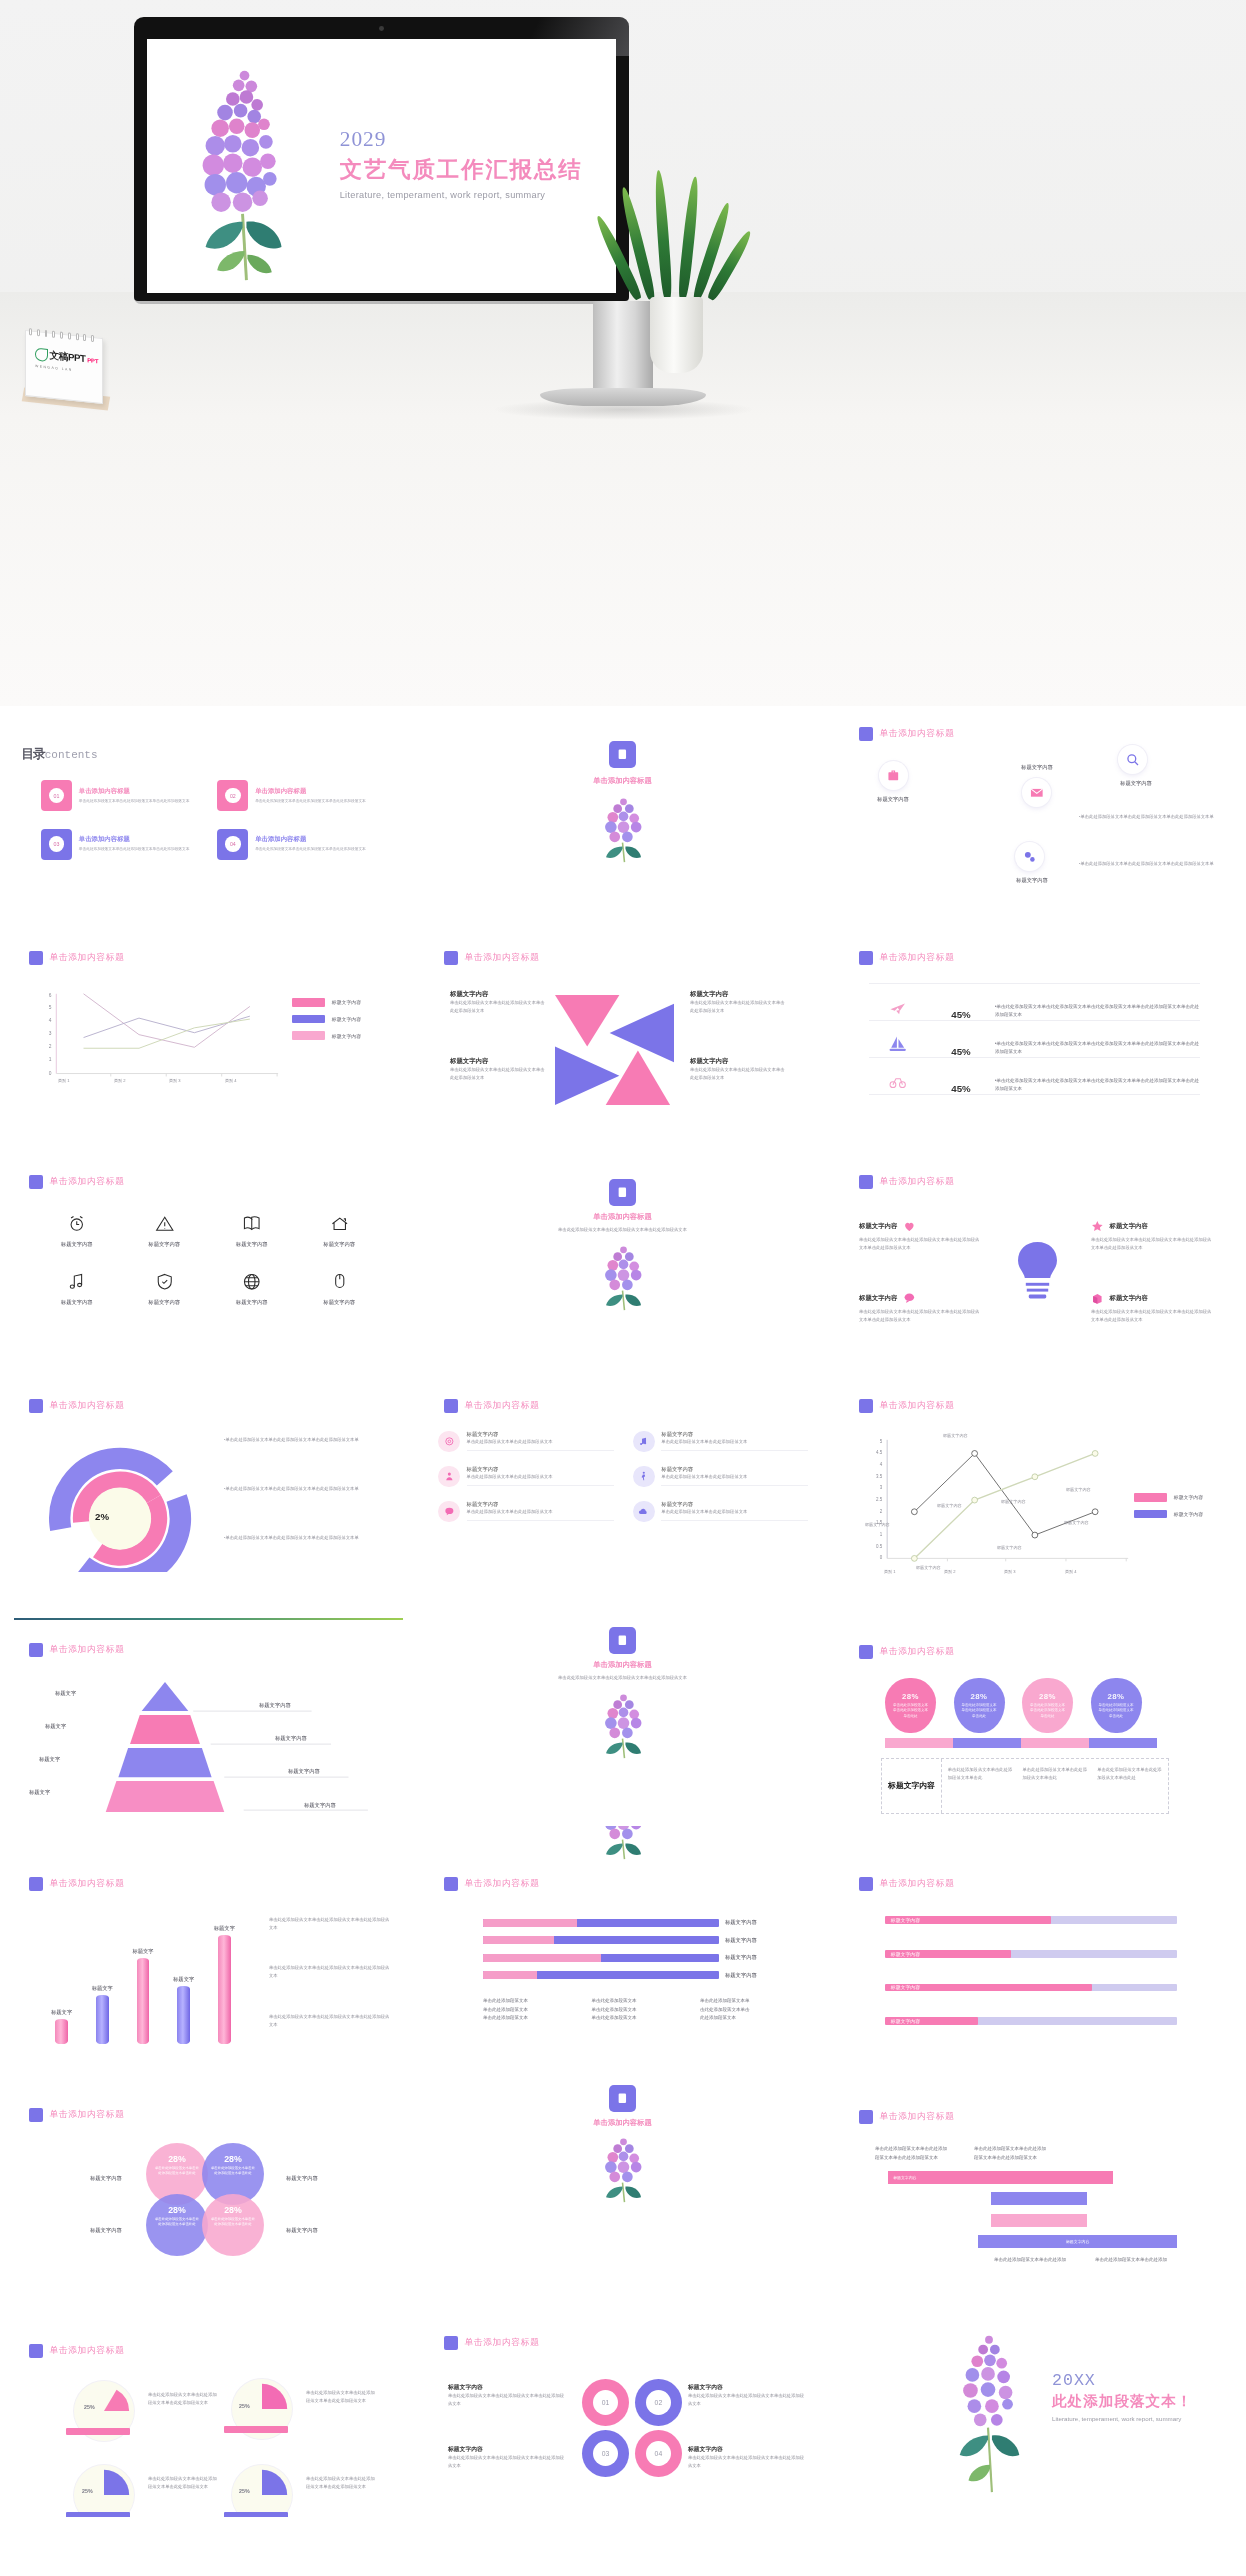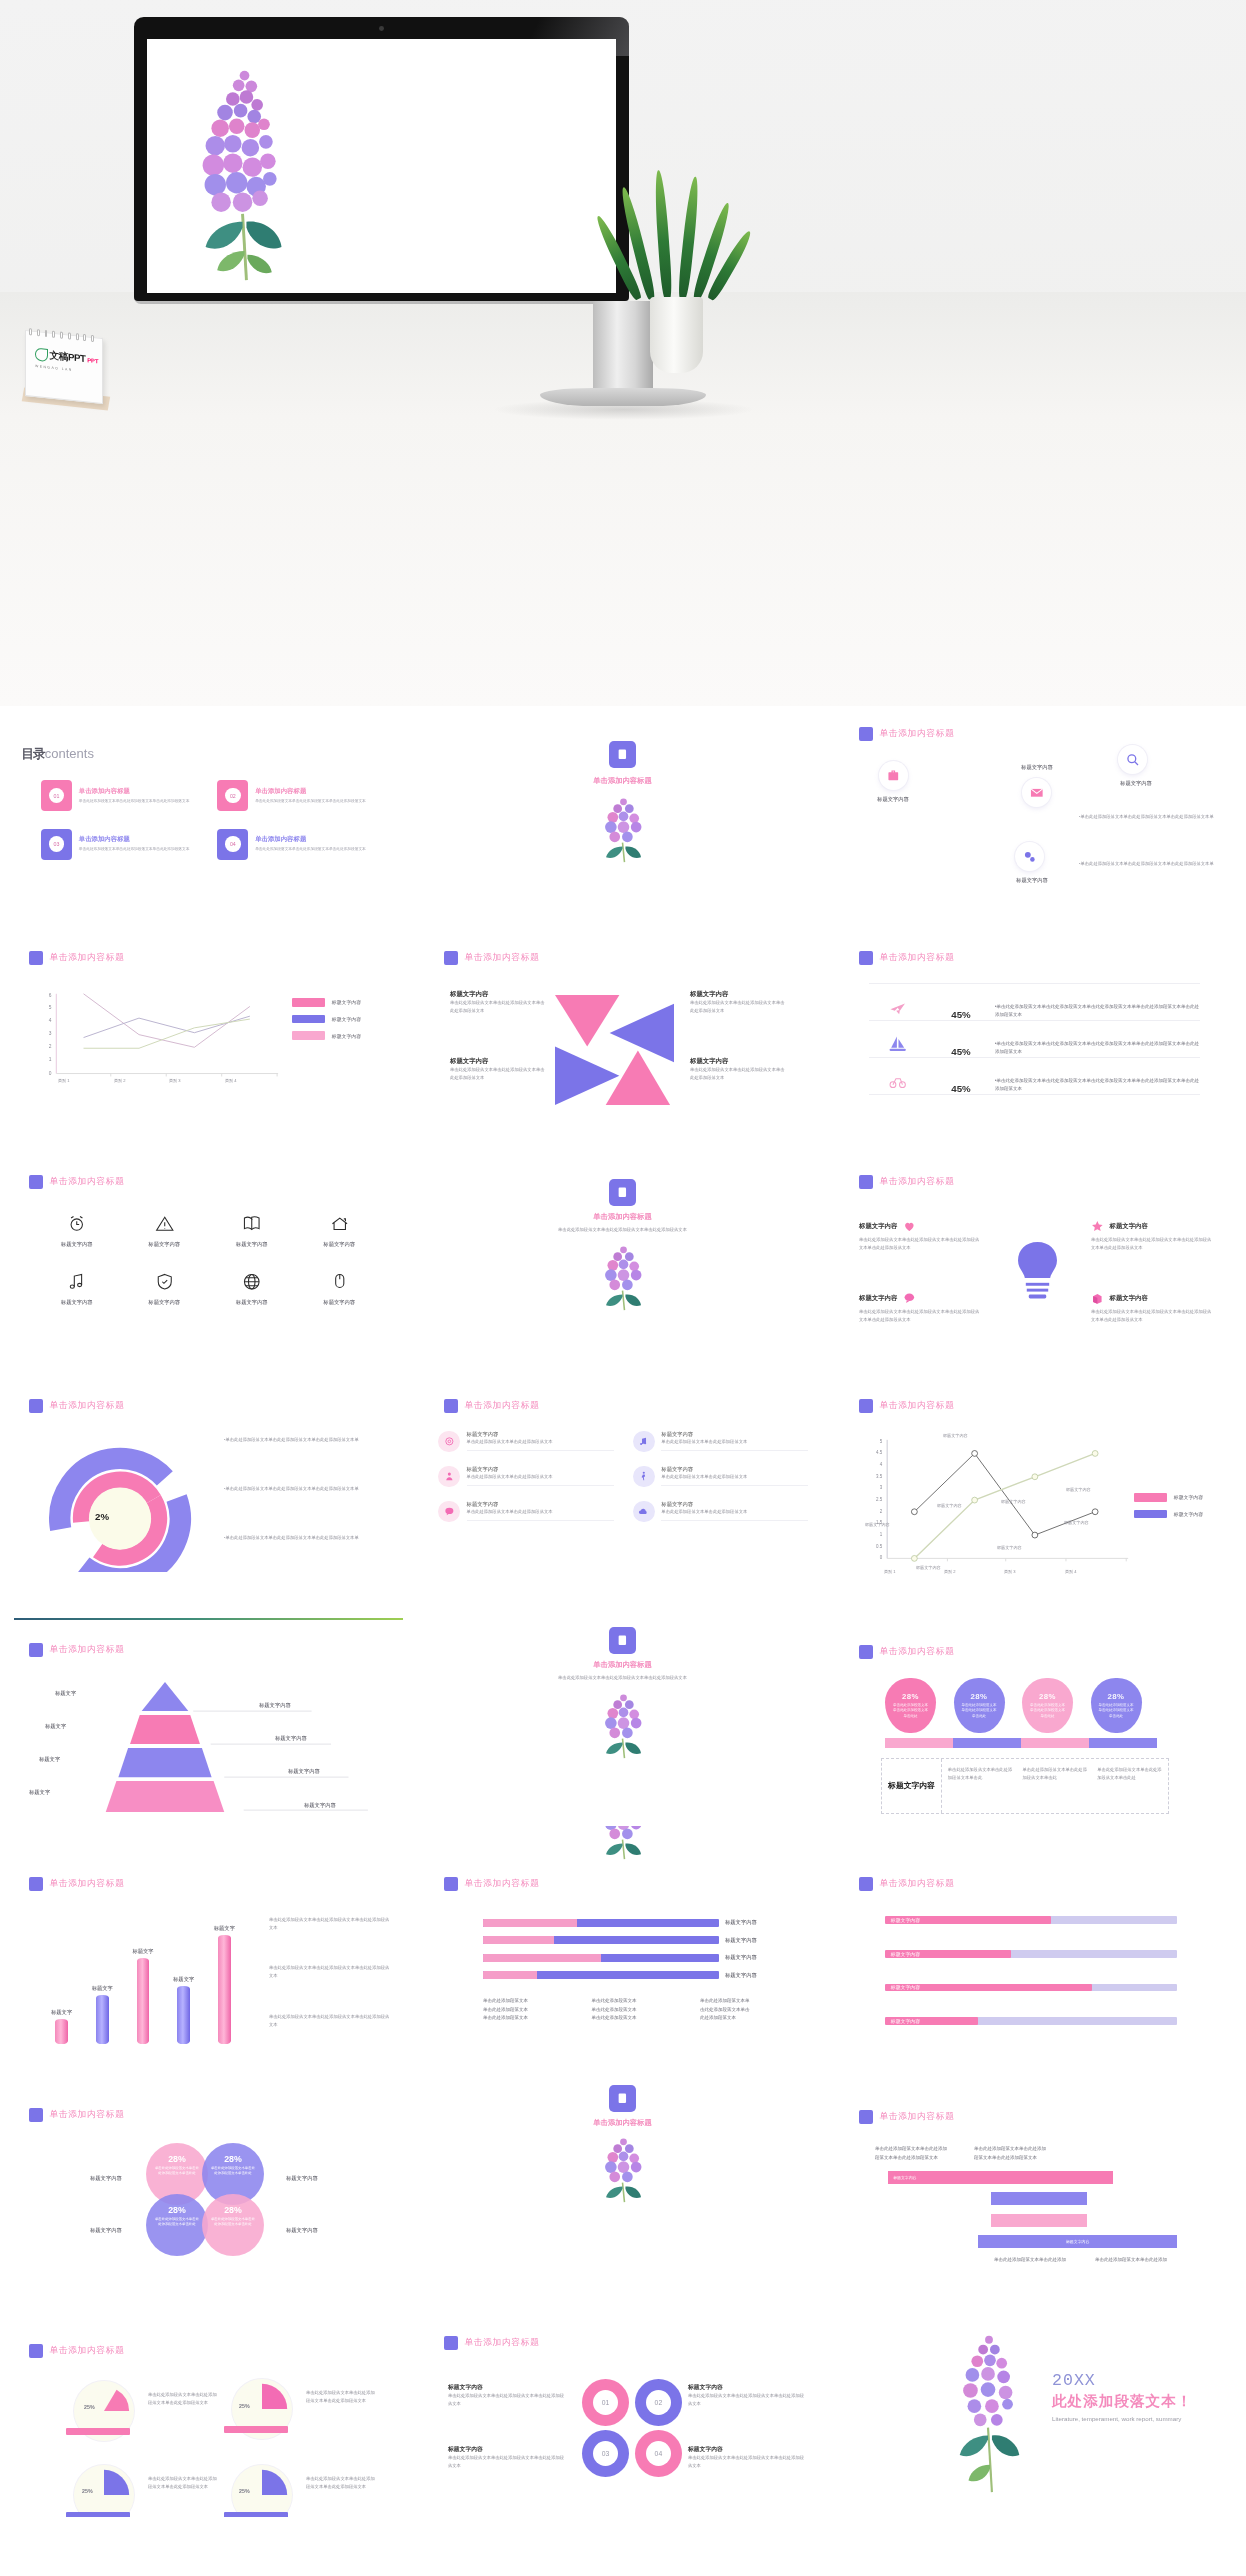--- a/index.html
+++ b/index.html
@@ -77,21 +77,21 @@
   .tiny { font-size:4.3px; line-height:1.85; color:#8b8b95; }
   .tiny2 { font-size:4.5px; line-height:1.9; color:#6f6f7a; }
   .lbl { font-size:5.3px; color:#4a4a55; }
   .lbl-b { font-size:6.4px; font-weight:700; color:#333; }
 
   .flower-mini { position:absolute; left:50%; margin-left:-27px; width:55px; height:68px; }
 
   
   .toc-title { position:absolute; left:21.4px; top:40px; display:flex; align-items:baseline;}
   .toc-cn { font-size:12.7px; font-weight:700; color:#5a5a66; letter-spacing:-1px;}
-  .toc-en { font-size:13px; color:#9f9fae; font-family:Liberation Sans, sans-serif;}
+  .toc-en { font-size:11px; color:#9f9fae; font-family:Liberation Mono, monospace;}
   .toc-items { position:absolute; left:41px; top:74px; width:341px;
                display:grid; grid-template-columns:1fr 1fr; gap:17.5px 11.7px;}
   .toc-it { display:flex; align-items:center; gap:6.8px;}
   .toc-sq { width:31px; height:31px; border-radius:3.9px; display:flex; align-items:center; justify-content:center; flex:0 0 auto;}
   .toc-cir { width:15.6px; height:15.6px; border-radius:50%; background:#fff; color:#d86fa8;
              font-size:5.3px; display:flex; align-items:center; justify-content:center;}
   .toc-h { font-size:6.4px; color:#f48bbd; font-weight:700; }
   .toc-p { font-size:3.7px; line-height:1.8; color:#9b9ba6; margin-top:1.9px;}
 
   
@@ -199,20 +199,25 @@
               <circle cx="58" cy="146" r="10"></circle>
               <circle cx="76" cy="142" r="8"></circle>
             </g>
         </g>
         <path d="M58 158 L62 226" stroke="#9fbf7a" stroke-width="3" fill="none"></path>
         <path d="M58 166 C40 166 24 176 20 192 C36 198 52 188 58 172 Z" fill="#3e8f82"></path>
         <path d="M62 166 C80 164 96 176 98 192 C82 198 66 186 62 172 Z" fill="#2f7d72"></path>
         <path d="M60 196 C46 196 34 204 32 216 C46 220 56 210 60 200 Z" fill="#7db86a"></path>
         <path d="M63 200 C76 200 86 208 88 218 C75 222 66 212 63 204 Z" fill="#6aa95c"></path>
       </svg>
+      <div class="s1-txt">
+        <div class="s1-year">2029</div>
+        <div class="s1-title">文艺气质工作汇报总结</div>
+        <div class="s1-sub">Literature, temperament, work report, summary</div>
+      </div>
     </div>
   </div>
   <div class="neck"></div>
   <div class="base-shadow"></div>
   <div class="base"></div>
 
   <div class="calendar">
     <div class="cal-stand"></div>
     <div class="cal-paper"></div>
     <div class="cal-rings">

